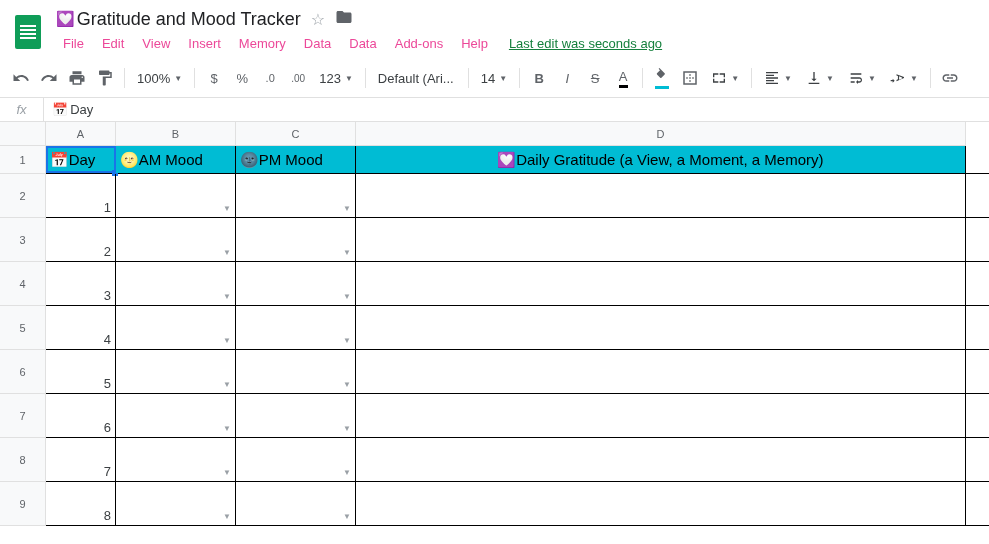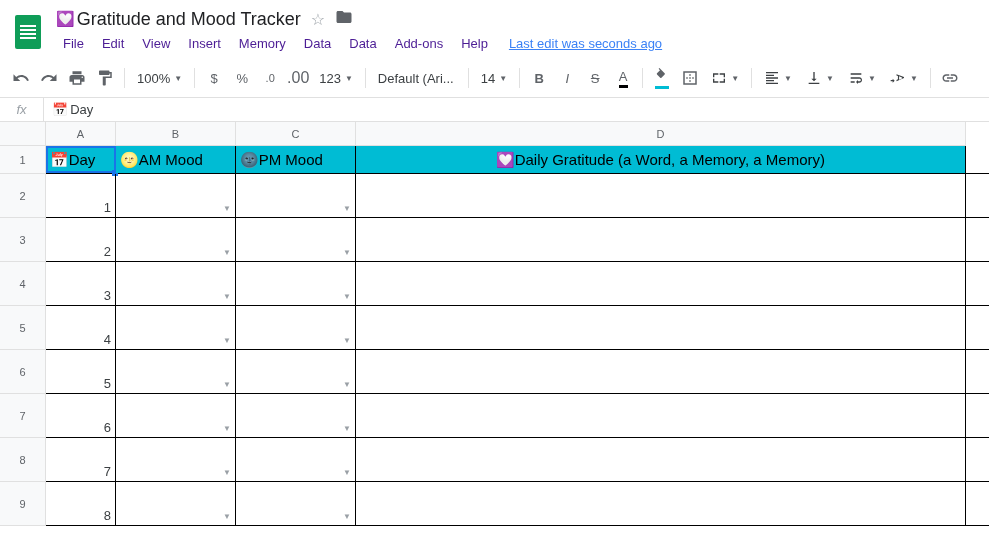--- a/index.html
+++ b/index.html
@@ -10,22 +10,22 @@
     .logo { width: 40px; height: 40px; display: flex; align-items: center; justify-content: center; }
     .logo-icon { width: 26px; height: 34px; background: #0f9d58; border-radius: 2px; position: relative; }
     .logo-icon::after { content: ''; position: absolute; top: 10px; left: 5px; right: 5px; bottom: 10px; background: repeating-linear-gradient(to bottom, #fff 0, #fff 2px, #0f9d58 2px, #0f9d58 4px); }
     .title-area { display: flex; flex-direction: column; }
     .doc-title-row { display: flex; align-items: center; gap: 10px; }
     .doc-title { font-size: 18px; color: #202124; display: flex; align-items: center; gap: 2px; }
     .star-icon { color: #9aa0a6; font-size: 16px; cursor: pointer; }
     .folder-icon { color: #5f6368; font-size: 16px; cursor: pointer; }
     
     .menu-bar { display: flex; align-items: center; gap: 4px; margin-top: 2px; }
-    .menu-item { padding: 4px 7px; color: #4c1d95; font-size: 13px; cursor: pointer; border-radius: 2px; }
-    .last-edit { color: #3b82f6; text-decoration: underline; margin-left: 10px; font-size: 13px; cursor: pointer; }
+    .menu-item { padding: 4px 7px; color: #ec4899; font-size: 13px; cursor: pointer; border-radius: 2px; }
+    .last-edit { color: #15803d; text-decoration: underline; margin-left: 10px; font-size: 13px; cursor: pointer; }
     
     .toolbar { display: flex; align-items: center; padding: 6px 8px; border-bottom: 1px solid #e0e0e0; gap: 2px; }
     .tb-btn { width: 26px; height: 26px; display: flex; align-items: center; justify-content: center; cursor: pointer; color: #5f6368; border-radius: 2px; }
     .tb-sep { width: 1px; height: 20px; background: #e0e0e0; margin: 0 4px; }
     .tb-select { display: flex; align-items: center; gap: 4px; padding: 2px 6px; cursor: pointer; font-size: 13px; color: #3c4043; }
     .tb-select .arrow { font-size: 8px; color: #5f6368; }
     .font-select { min-width: 80px; max-width: 90px; overflow: hidden; white-space: nowrap; gap: 47px; }
     .color-underline { border-bottom: 3px solid #000; padding-bottom: 1px; }
     .fill-underline { border-bottom: 3px solid #00bcd4; padding-bottom: 1px; }
     
@@ -118,21 +118,21 @@
       <span>100%</span>
       <span class="arrow">▼</span>
     </div>
   <div class="tb-sep"></div>
   <div class="tb-btn">$</div>
   <div class="tb-btn">%</div>
   <div class="tb-btn">
       <span style="font-size:11px">.0</span>
     </div>
   <div class="tb-btn">
-      <span style="font-size:16px">.00</span>
+      <span style="font-size:10px">.00</span>
     </div>
   <div class="tb-select">
       <span>123</span>
       <span class="arrow">▼</span>
     </div>
   <div class="tb-sep"></div>
   <div class="tb-select font-select">
       <span>Default (Ari...</span>
       <span class="arrow">▼</span>
     </div>
@@ -245,21 +245,21 @@
           <div class="cell header-cell" style="width: 120px;">
             <span class="emoji">🌝</span>
             <span>AM Mood</span>
           </div>
           <div class="cell header-cell" style="width: 120px;">
             <span class="emoji">🌚</span>
             <span>PM Mood</span>
           </div>
           <div class="cell header-cell center" style="width: 610px;">
             <span class="emoji">💟</span>
-            <span>Daily Gratitude (a Word, a Memory, a Memory)</span>
+            <span>Daily Gratitude (a View, a Moment, a Memory)</span>
           </div>
         </div>
         <div class="cell-row" style="height: 44px;">
           <div class="cell daycol" style="width: 70px;">1</div>
           <div class="cell" style="width: 120px;">
             <span class="dropdown-arrow">▼</span>
           </div>
           <div class="cell" style="width: 120px;">
             <span class="dropdown-arrow">▼</span>
           </div>

